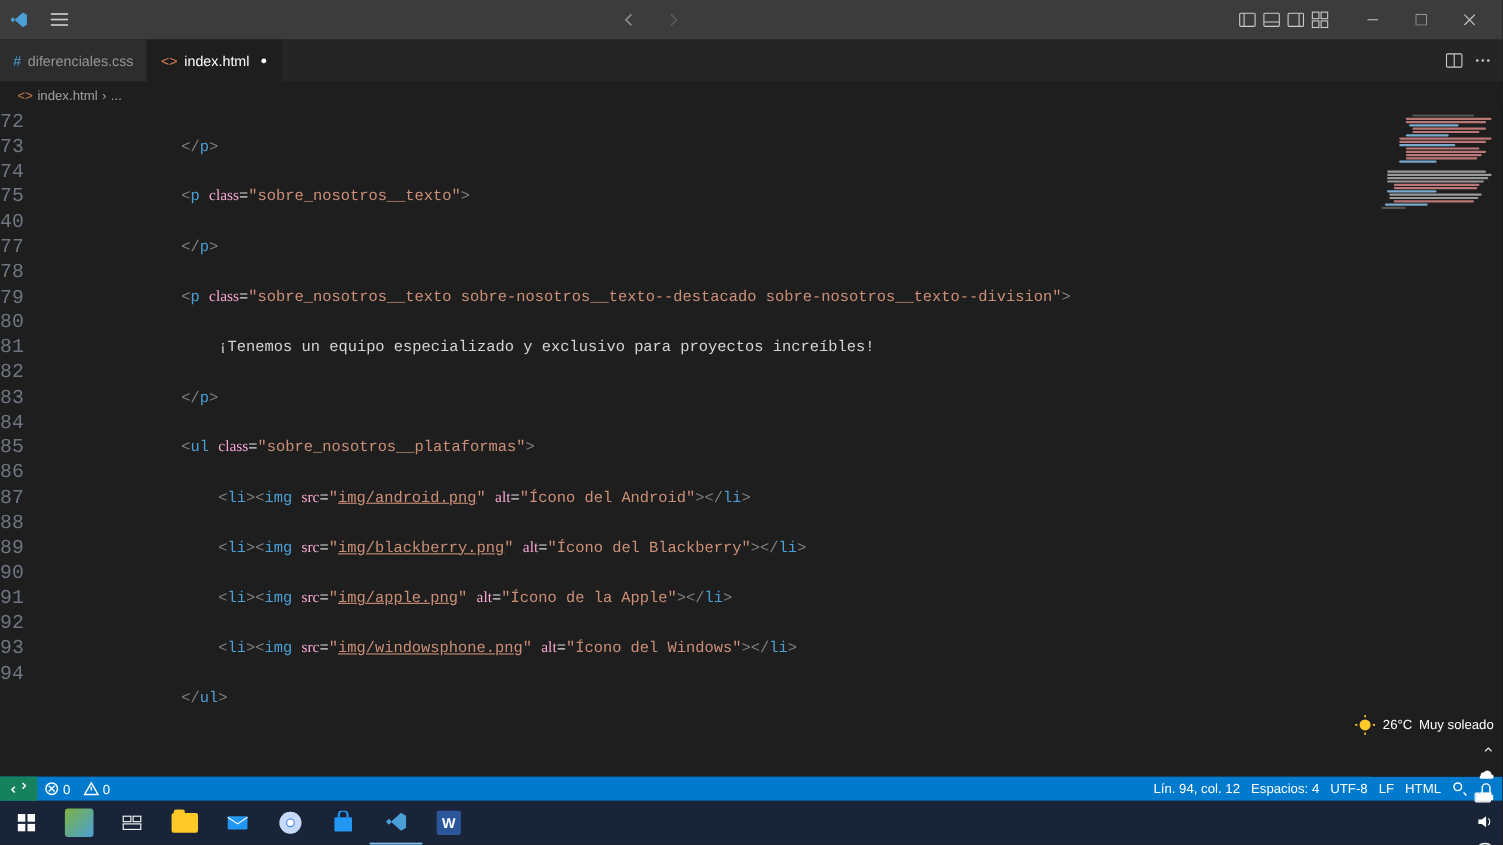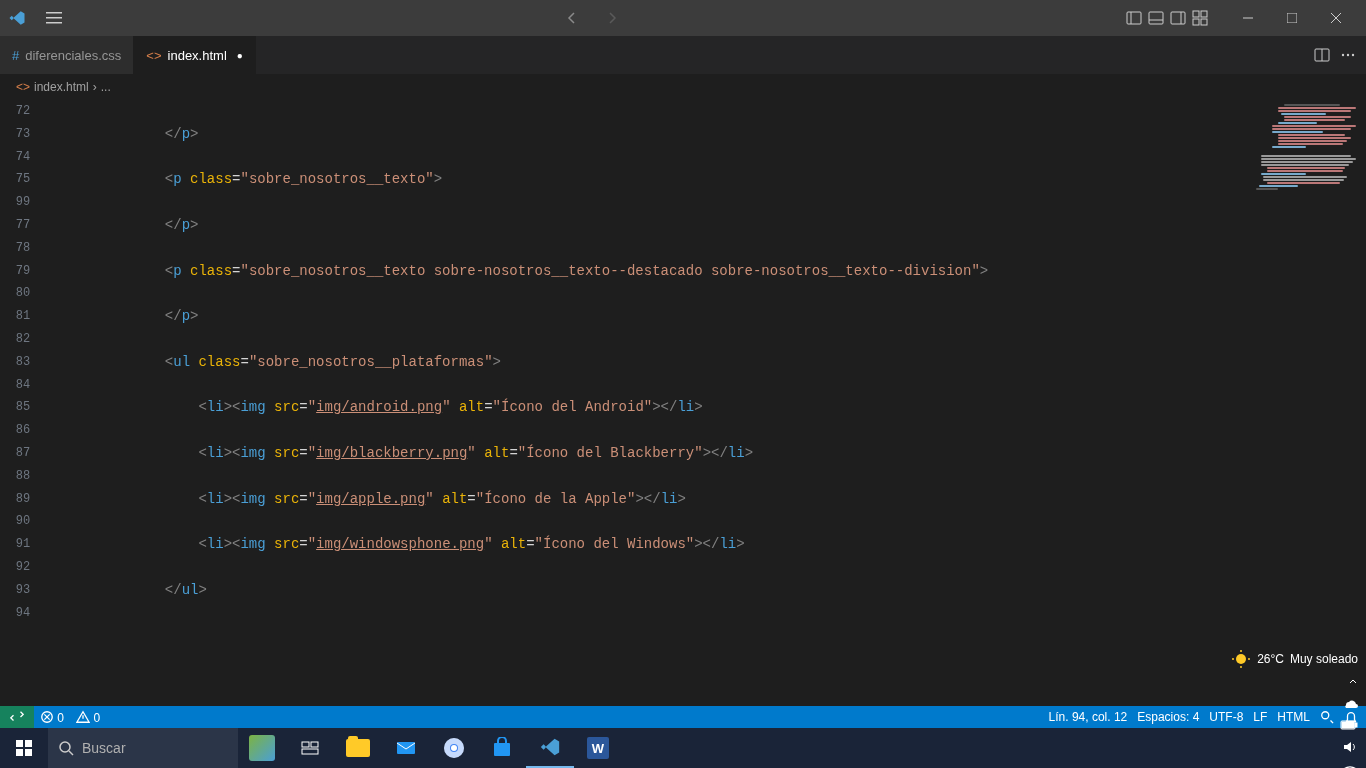--- a/index.html
+++ b/index.html
@@ -97,24 +97,24 @@
   font-size: 12px;
   gap: 4px;
 }
 .editor-wrap {
   display: flex;
   height: calc(768px - 36px - 38px - 26px - 22px - 40px);
   background: #1e1e1e;
 }
 .gutter {
   width: 64px;
-  text-align: center;
+  text-align: left;
   color: #6e7681;
   font-family: Consolas, 'Courier New', monospace;
-  font-size: 12px;
+  font-size: 18px;
   line-height: 22.8px;
   padding-right: 18px;
   padding-top: 0;
   user-select: none;
 }
 .code-area {
   flex: 1;
   font-family: Consolas, 'Courier New', monospace;
   font-size: 14px;
   line-height: 22.8px;
@@ -123,21 +123,21 @@
   position: relative;
 }
 .minimap {
   width: 120px;
   background: #1e1e1e;
   padding: 4px;
 }
 .mini-line { height: 2px; margin-bottom: 1px; border-radius: 1px; }
 .t-b { color: #808080; } 
 .t-tag { color: #4a9fd6; } 
-.t-attr { color: #eab308; } 
+.t-attr { color: #f9a8d4; font-family: Liberation Serif, serif; } 
 .t-eq { color: #d4d4d4; }
 .t-str { color: #cb8f77; } 
 .t-text { color: #d4d4d4; }
 .t-link { color: #cb8f77; text-decoration: underline; }
 .status-bar {
   height: 22px;
   background: #007acc;
   display: flex;
   align-items: center;
   color: #ffffff;
@@ -290,21 +290,21 @@
   <span>›</span>
   <span>...</span>
 </div>
 
 <div class="editor-wrap">
   <div class="gutter">
     <div>72</div>
       <div>73</div>
       <div>74</div>
       <div>75</div>
-      <div>99</div>
+      <div>40</div>
       <div>77</div>
       <div>78</div>
       <div>79</div>
       <div>80</div>
       <div>81</div>
       <div>82</div>
       <div>83</div>
       <div>84</div>
       <div>85</div>
       <div>86</div>
@@ -315,20 +315,21 @@
       <div>91</div>
       <div>92</div>
       <div>93</div>
       <div>94</div>
   </div>
   <div class="code-area">
 <div>            <span class="t-b">&lt;/</span><span class="t-tag">p</span><span class="t-b">&gt;</span></div>
 <div>            <span class="t-b">&lt;</span><span class="t-tag">p</span> <span class="t-attr">class</span><span class="t-eq">=</span><span class="t-str">"<span>sobre_nosotros__texto</span>"</span><span class="t-b">&gt;</span></div>
 <div>            <span class="t-b">&lt;/</span><span class="t-tag">p</span><span class="t-b">&gt;</span></div>
 <div>            <span class="t-b">&lt;</span><span class="t-tag">p</span> <span class="t-attr">class</span><span class="t-eq">=</span><span class="t-str">"<span>sobre_nosotros__texto sobre-nosotros__texto--destacado sobre-nosotros__texto--division</span>"</span><span class="t-b">&gt;</span></div>
+<div>                <span class="t-text">¡Tenemos un equipo especializado y exclusivo para proyectos increíbles!</span></div>
 <div>            <span class="t-b">&lt;/</span><span class="t-tag">p</span><span class="t-b">&gt;</span></div>
 <div>            <span class="t-b">&lt;</span><span class="t-tag">ul</span> <span class="t-attr">class</span><span class="t-eq">=</span><span class="t-str">"<span>sobre_nosotros__plataformas</span>"</span><span class="t-b">&gt;</span></div>
 <div>                <span class="t-b">&lt;</span><span class="t-tag">li</span><span class="t-b">&gt;&lt;</span><span class="t-tag">img</span> <span class="t-attr">src</span><span class="t-eq">=</span><span class="t-str">"<span class="t-link">img/android.png</span>"</span> <span class="t-attr">alt</span><span class="t-eq">=</span><span class="t-str">"<span>Ícono del Android</span>"</span><span class="t-b">&gt;&lt;/</span><span class="t-tag">li</span><span class="t-b">&gt;</span></div>
 <div>                <span class="t-b">&lt;</span><span class="t-tag">li</span><span class="t-b">&gt;&lt;</span><span class="t-tag">img</span> <span class="t-attr">src</span><span class="t-eq">=</span><span class="t-str">"<span class="t-link">img/blackberry.png</span>"</span> <span class="t-attr">alt</span><span class="t-eq">=</span><span class="t-str">"<span>Ícono del Blackberry</span>"</span><span class="t-b">&gt;&lt;/</span><span class="t-tag">li</span><span class="t-b">&gt;</span></div>
 <div>                <span class="t-b">&lt;</span><span class="t-tag">li</span><span class="t-b">&gt;&lt;</span><span class="t-tag">img</span> <span class="t-attr">src</span><span class="t-eq">=</span><span class="t-str">"<span class="t-link">img/apple.png</span>"</span> <span class="t-attr">alt</span><span class="t-eq">=</span><span class="t-str">"<span>Ícono de la Apple</span>"</span><span class="t-b">&gt;&lt;/</span><span class="t-tag">li</span><span class="t-b">&gt;</span></div>
 <div>                <span class="t-b">&lt;</span><span class="t-tag">li</span><span class="t-b">&gt;&lt;</span><span class="t-tag">img</span> <span class="t-attr">src</span><span class="t-eq">=</span><span class="t-str">"<span class="t-link">img/windowsphone.png</span>"</span> <span class="t-attr">alt</span><span class="t-eq">=</span><span class="t-str">"<span>Ícono del Windows</span>"</span><span class="t-b">&gt;&lt;/</span><span class="t-tag">li</span><span class="t-b">&gt;</span></div>
 <div>            <span class="t-b">&lt;/</span><span class="t-tag">ul</span><span class="t-b">&gt;</span></div>
 
 
 
@@ -409,27 +410,20 @@
 
 <div class="taskbar">
   <div class="task-btn start-btn">
     <svg width="16" height="16" viewBox="0 0 16 16" fill="#fff">
         <rect x="0" y="0" width="7" height="7"></rect>
         <rect x="9" y="0" width="7" height="7"></rect>
         <rect x="0" y="9" width="7" height="7"></rect>
         <rect x="9" y="9" width="7" height="7"></rect>
       </svg>
   </div>
-  <div class="search-task">
-    <svg width="16" height="16" viewBox="0 0 16 16" fill="none" stroke="#ccc" stroke-width="1.5">
-        <circle cx="7" cy="7" r="5"></circle>
-        <path d="M11 11l4 4"></path>
-      </svg>
-    <span>Buscar</span>
-  </div>
   <div class="task-icons">
     <div class="task-btn">
         <div style="width:26px;height:26px;background:linear-gradient(135deg,#7cb342,#4a9fd6);border-radius:3px"></div>
       </div>
     <div class="task-btn">
         <svg width="20" height="20" viewBox="0 0 20 20" fill="none" stroke="#fff">
           <rect x="2" y="4" width="7" height="5"></rect>
           <rect x="11" y="4" width="7" height="5"></rect>
           <rect x="2" y="11" width="16" height="5"></rect>
         </svg>

